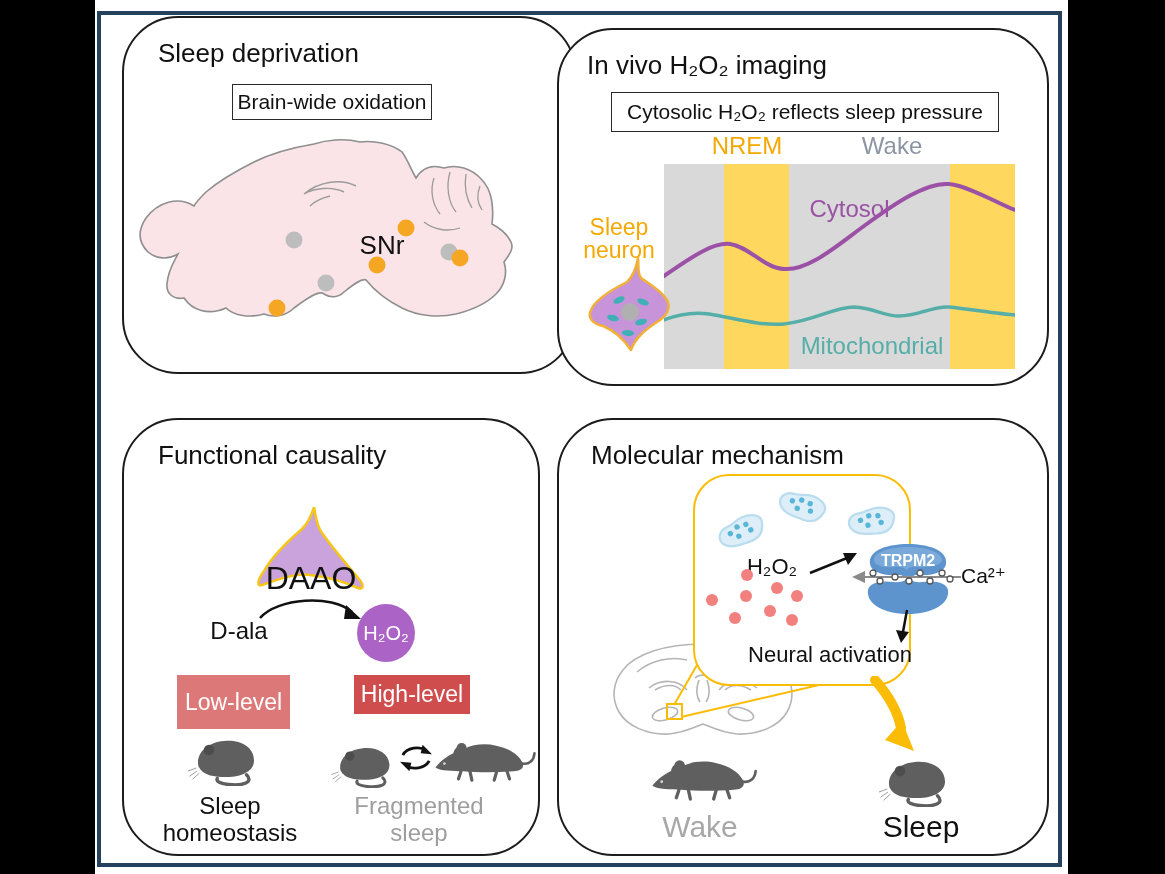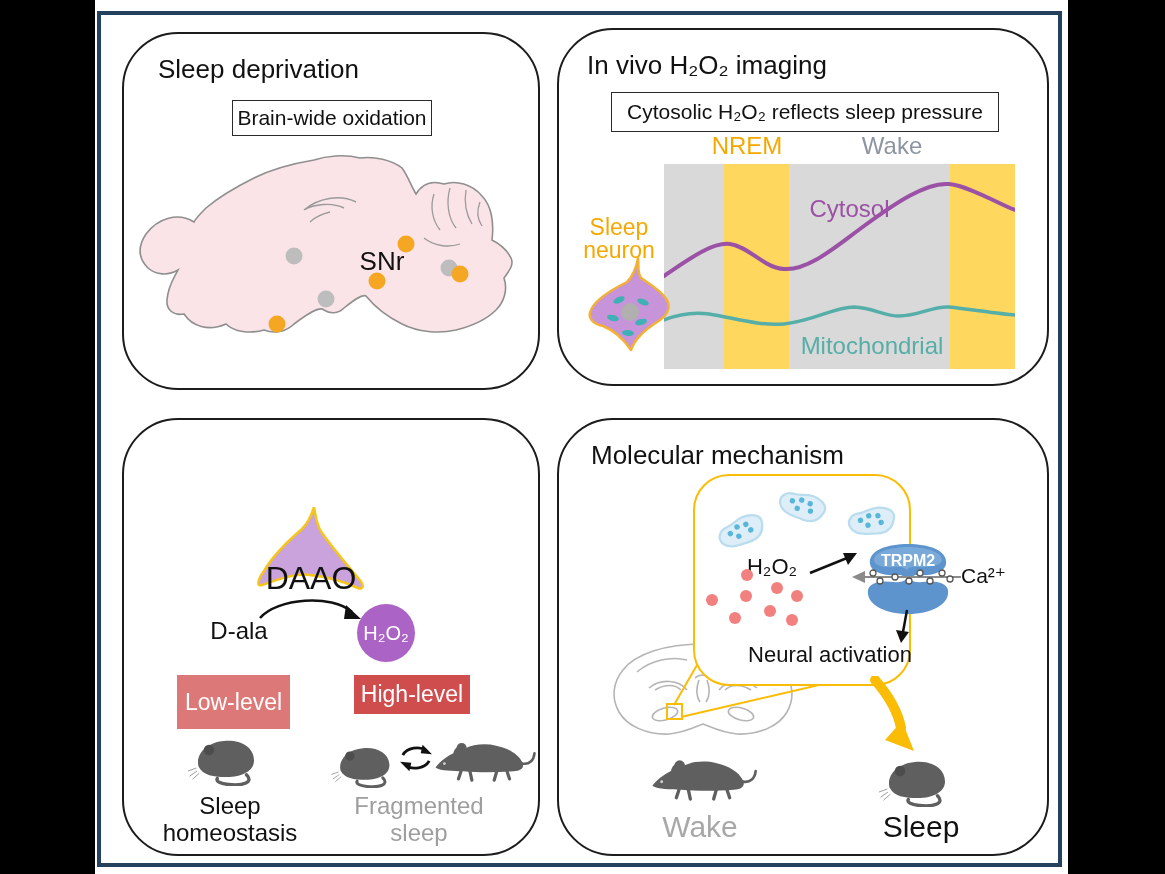--- a/index.html
+++ b/index.html
@@ -44,21 +44,21 @@
           <path d="M6,20 C2,12 8,4 18,5 C26,6 30,2 38,3 C48,4 58,10 55,18 C52,27 45,33 33,31 C23,29 11,29 6,20 Z" fill="#ddeef8" stroke="#b9dcee" stroke-width="2.5"></path>
           <circle cx="18" cy="13" r="3" fill="#58b6d8"></circle>
             <circle cx="28" cy="10" r="3" fill="#58b6d8"></circle>
           <circle cx="38" cy="12" r="3" fill="#58b6d8"></circle>
             <circle cx="25" cy="20" r="3" fill="#58b6d8"></circle>
           <circle cx="40" cy="20" r="3" fill="#58b6d8"></circle>
         </g>
       </defs>
     </svg>
 
-    <div class="panel" style="left:27px;top:32px;width:414px;height:354px;">
+    <div class="panel" style="left:27px;top:16px;width:414px;height:354px;padding-left:36px;">
       <div class="abs ptitle" style="left:34px;top:20px;">Sleep deprivation</div>
       <div class="abs labelbox" style="left:108px;top:66px;width:198px;height:34px;">Brain-wide oxidation</div>
 
       <svg class="abs" style="left:10px;top:120px;" width="384" height="190" viewBox="0 0 384 190">
         <path d="M60,68 C44,58 24,64 12,80 C4,92 4,104 14,114 C22,121 34,122 44,116
                  C40,124 34,132 33,146 C32,156 40,162 50,160
                  C58,172 74,178 92,170 C100,178 116,180 130,176 C140,180 152,178 160,170
                  C176,158 186,152 190,156 C196,160 204,160 210,154 C220,146 228,140 232,142
                  C240,152 252,162 268,170 C284,178 304,180 322,176 C338,172 352,166 362,156
                  C370,148 374,136 370,124 C376,116 380,110 377,104 C373,96 366,90 358,86
@@ -115,20 +115,21 @@
           <ellipse cx="36" cy="46" rx="6" ry="3" transform="rotate(-25 36 46)"></ellipse>
           <ellipse cx="60" cy="48" rx="6" ry="3" transform="rotate(20 60 48)"></ellipse>
           <ellipse cx="30" cy="64" rx="6" ry="3" transform="rotate(15 30 64)"></ellipse>
           <ellipse cx="58" cy="68" rx="6" ry="3" transform="rotate(-15 58 68)"></ellipse>
           <ellipse cx="45" cy="79" rx="6" ry="3" transform="rotate(5 45 79)"></ellipse>
         </g>
       </svg>
     </div>
 
     <div class="panel" style="left:27px;top:418px;width:414px;height:434px;">
+      <div class="abs ptitle" style="left:34px;top:20px;">Functional causality</div>
 
       <svg class="abs" style="left:128px;top:87px;" width="115" height="100" viewBox="0 0 115 100">
         <path d="M62,0 C59,10 56,16 50,22 C36,34 20,50 12,64 C6,72 4,80 10,78 C30,71 45,66 58,68 C78,70 95,76 106,81 C112,83 112,78 107,72 C95,58 80,40 70,26 C64,18 64,10 62,0 Z" fill="#cba3dc" stroke="#f5c518" stroke-width="2.5" stroke-linejoin="round"></path>
       </svg>
       <div class="abs ctr bold" style="left:146px;top:140px;width:82px;font-size:32px;color:#111;">DAAO</div>
 
       <svg class="abs" style="left:128px;top:172px;" width="115" height="56" viewBox="0 0 115 56">
         <path d="M8,26 C25,6 80,2 100,20" fill="none" stroke="#111" stroke-width="2.5"></path>
         <polygon points="109,27 94,13 92,27" fill="#111"></polygon>
       </svg>

